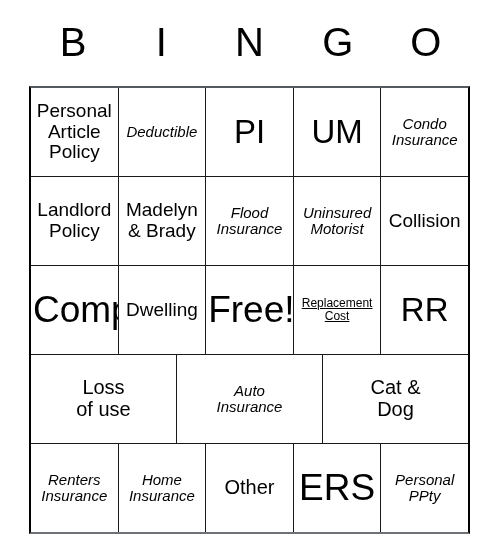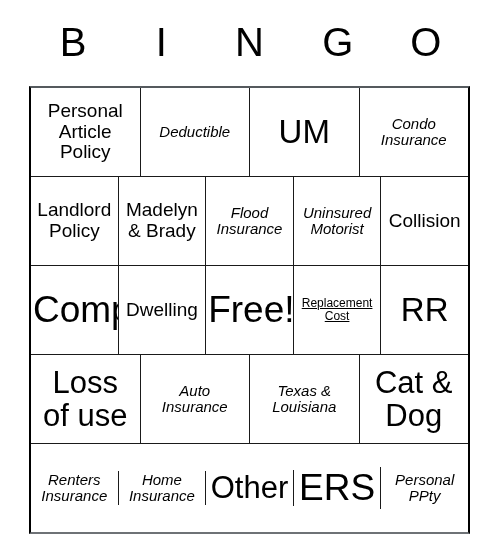--- a/index.html
+++ b/index.html
@@ -61,21 +61,20 @@
   }
   .bingo-row {
     flex: 1 1 0;
     display: flex;
     flex-direction: row;
     border-bottom: 1px solid #1a1a1a;
     box-sizing: border-box;
   }
   .bingo-row:last-child {
     border-bottom: none;
-    align-items: center;
   }
   .bingo-cell {
     flex: 1 1 0;
     border-right: 1px solid #1a1a1a;
     box-sizing: border-box;
     display: flex;
     align-items: center;
     justify-content: center;
     text-align: center;
     padding: 1px 2px;
@@ -88,21 +87,21 @@
   .cell-text {
     display: block;
     width: 100%;
     line-height: 1.08;
     white-space: pre-line;
     word-break: normal;
   }
   
   .fs-xl  { font-size: 33px; }
   .fs-lg  { font-size: 37px; }
-  .fs-md  { font-size: 31px; }
+  .fs-md  { font-size: 20px; }
   .fs-sm  { font-size: 19px; }
   .fs-xs  { font-size: 15px; font-style: italic; }
   .fs-xxs { font-size: 12px; text-decoration: underline; }
 </style>
 </head>
 <body>
 
 <div id="card-root">
 
   <div class="bingo-header">
@@ -117,20 +116,23 @@
       <div class="bingo-row">
         <div class="bingo-cell">
           <span class="cell-text fs-sm">Personal
 Article
 Policy</span>
         </div>
         <div class="bingo-cell">
           <span class="cell-text fs-xs">Deductible</span>
         </div>
         <div class="bingo-cell">
+          <span class="cell-text fs-xl">PI</span>
+        </div>
+        <div class="bingo-cell">
           <span class="cell-text fs-xl">UM</span>
         </div>
         <div class="bingo-cell">
           <span class="cell-text fs-xs">Condo
 Insurance</span>
         </div>
       </div>
       <div class="bingo-row">
         <div class="bingo-cell">
           <span class="cell-text fs-sm">Landlord
@@ -173,24 +175,20 @@
       <div class="bingo-row">
         <div class="bingo-cell">
           <span class="cell-text fs-md">Loss
 of use</span>
         </div>
         <div class="bingo-cell">
           <span class="cell-text fs-xs">Auto
 Insurance</span>
         </div>
         <div class="bingo-cell">
-          <span class="cell-text fs-xs">Texas &amp;
-Louisiana</span>
-        </div>
-        <div class="bingo-cell">
           <span class="cell-text fs-md">Cat &amp;
 Dog</span>
         </div>
       </div>
       <div class="bingo-row">
         <div class="bingo-cell">
           <span class="cell-text fs-xs">Renters
 Insurance</span>
         </div>
         <div class="bingo-cell">

